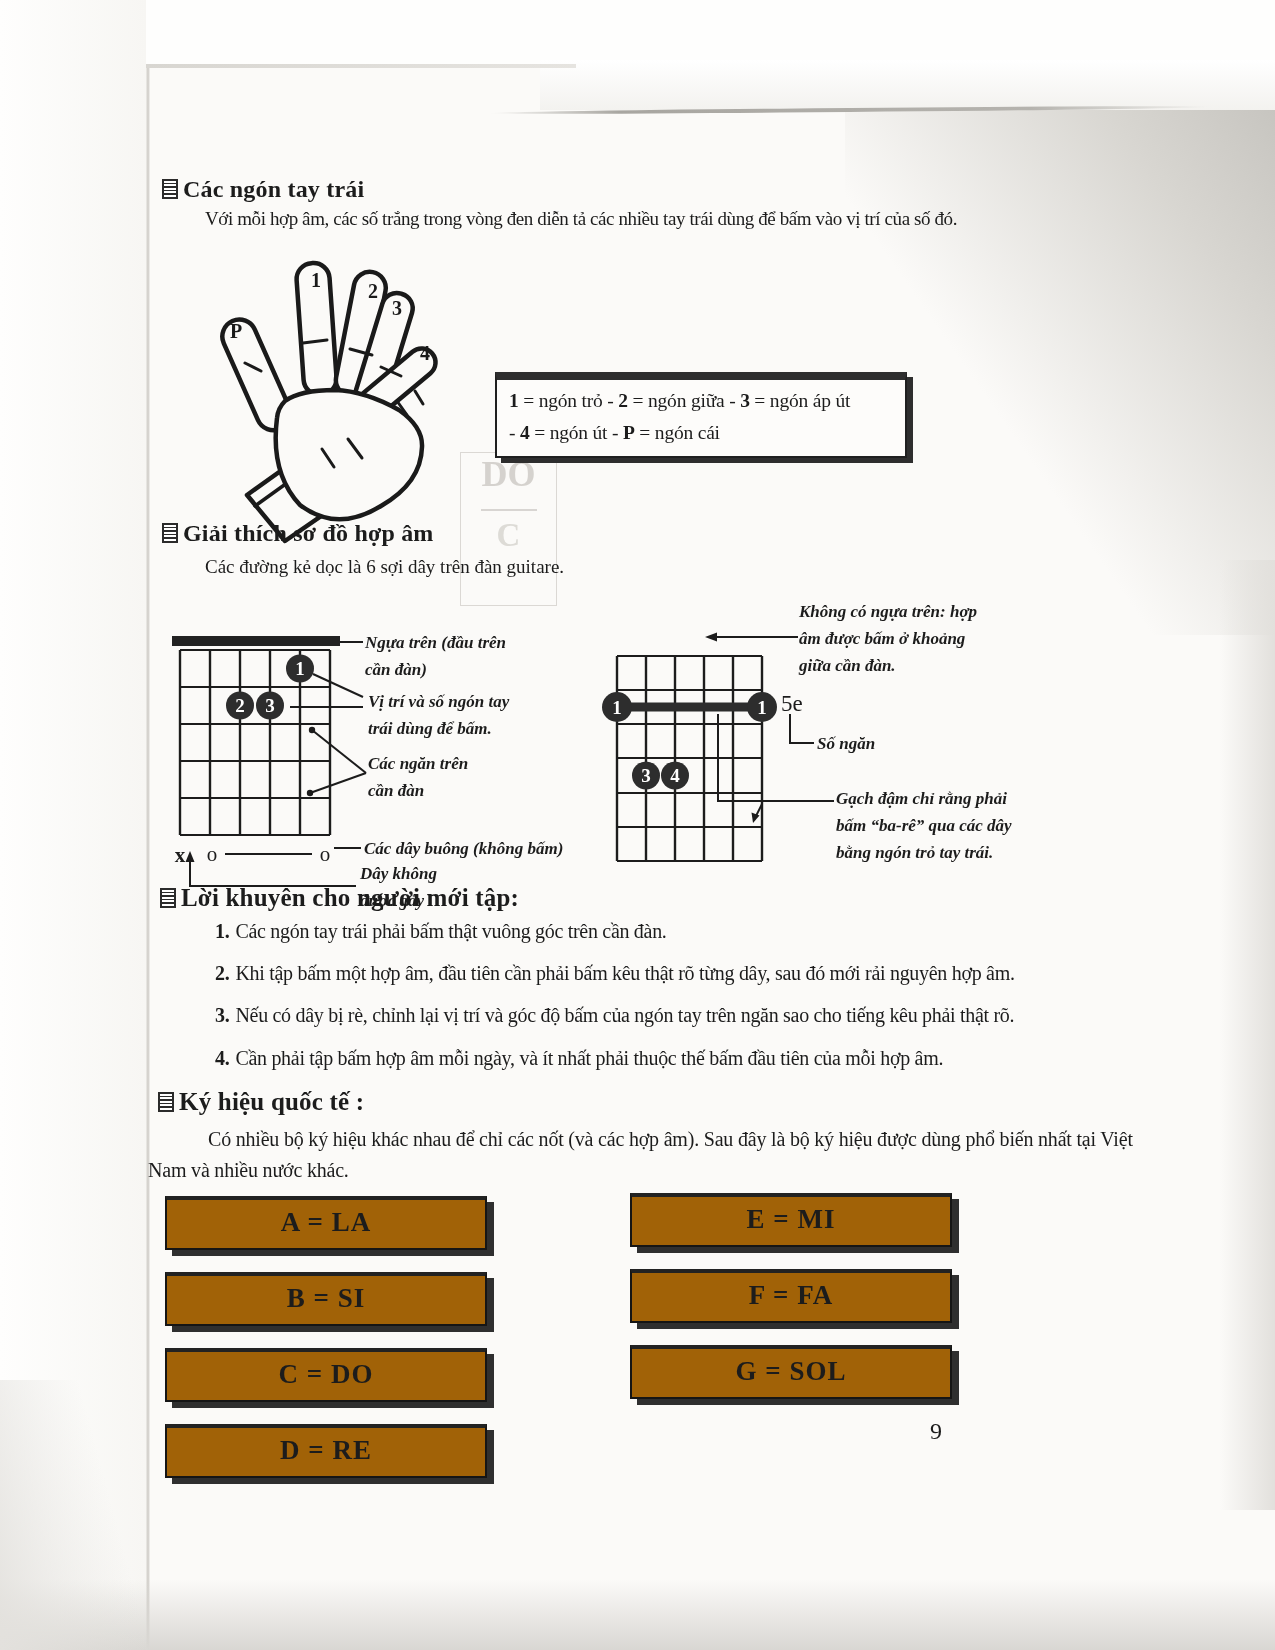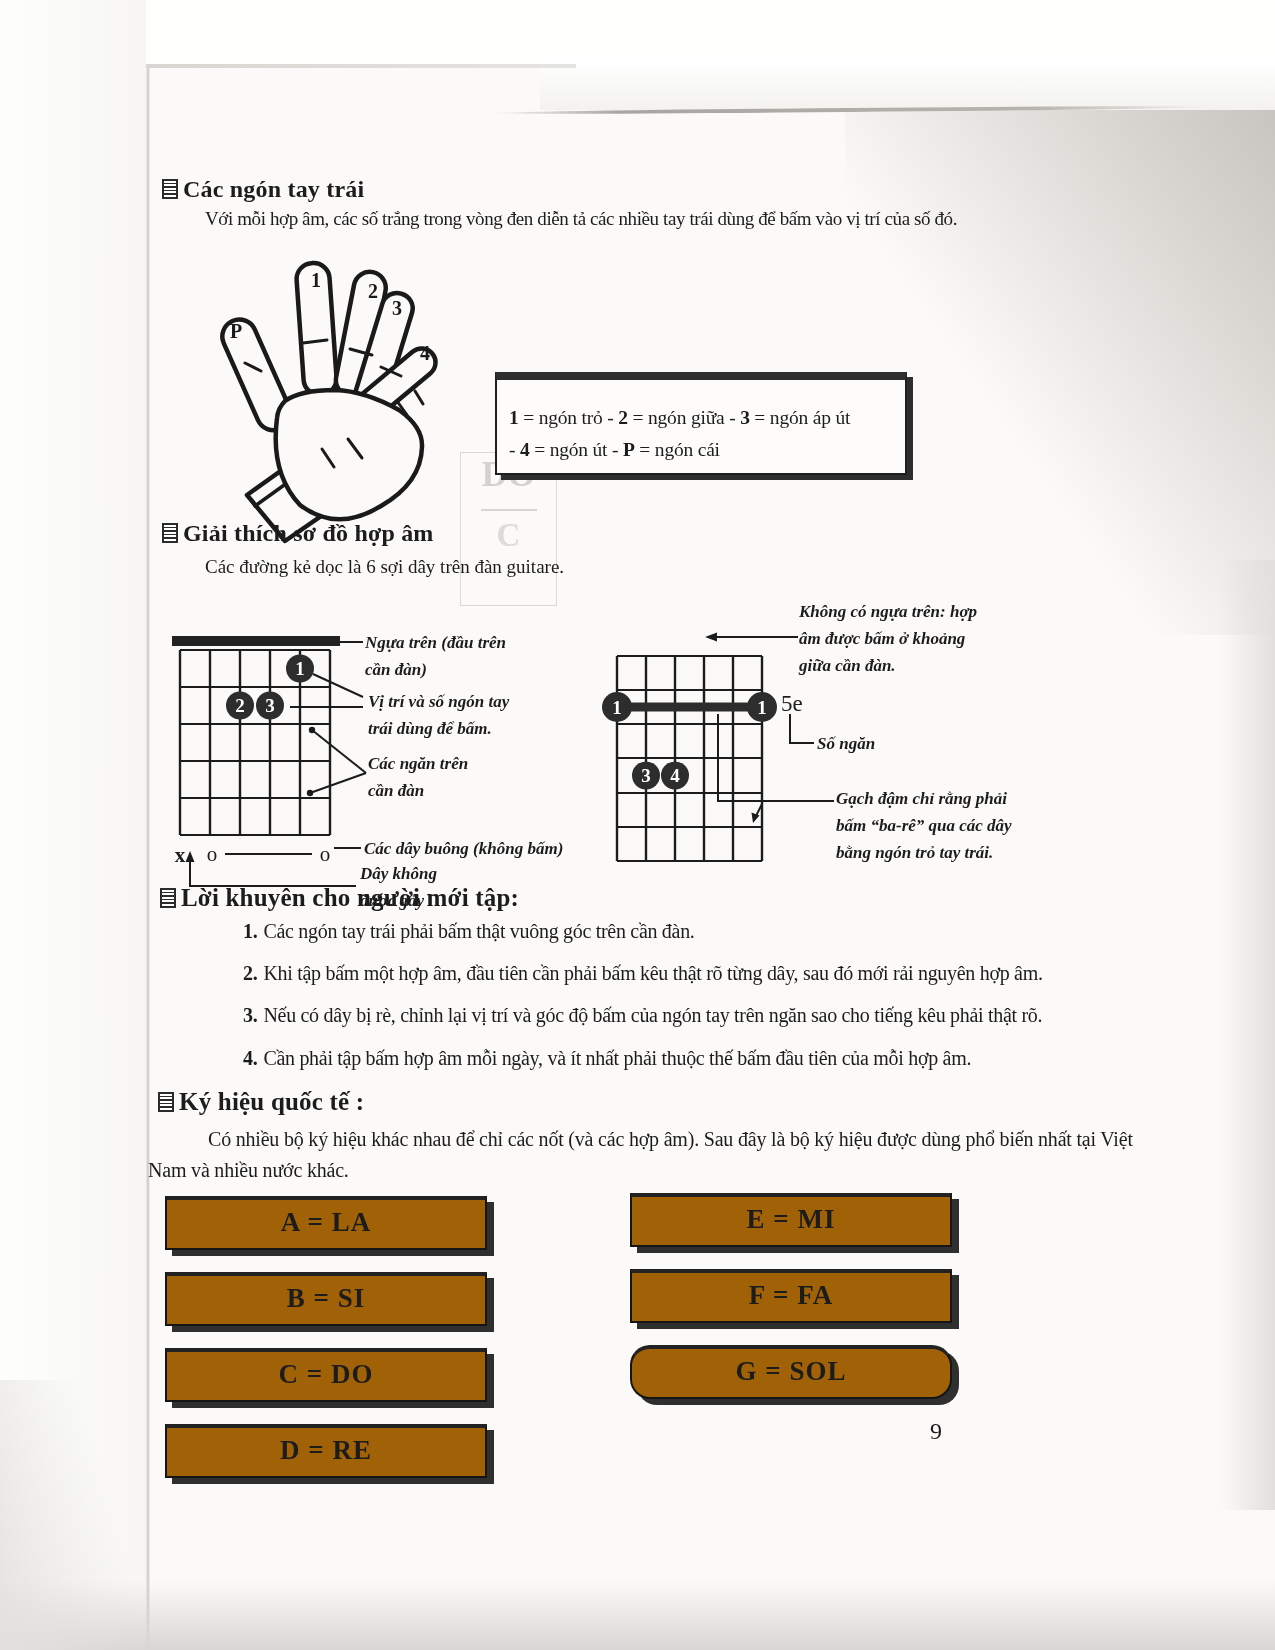--- a/index.html
+++ b/index.html
@@ -22,30 +22,30 @@
   .shade-topright{right:0;top:95px;width:430px;height:540px;
     background:linear-gradient(235deg,#c6c4bf 0%,#d8d6d1 22%,rgba(250,249,247,0) 62%);}
   .shade-right{right:0;top:560px;width:55px;height:950px;background:linear-gradient(90deg,rgba(250,249,247,0),#e2e0dc);}
   .shade-bottom{left:0;top:1580px;width:1275px;height:70px;background:linear-gradient(rgba(250,249,247,0),#d9d7d3);}
   .corner-bl{left:0;top:1380px;width:160px;height:270px;background:linear-gradient(75deg,#e3e1dd,rgba(250,249,247,0) 65%);}
   
   .heading{font-weight:bold;font-size:24px;letter-spacing:0.2px;white-space:nowrap;z-index:3;}
   .sec-icon{display:inline-block;width:12px;height:16px;border:2px solid #2b2b2b;margin-right:5px;
     vertical-align:-2px;background:repeating-linear-gradient(#ffffff 0 2px,#2b2b2b 2px 3.5px);}
   .para{font-size:19px;letter-spacing:-0.4px;white-space:nowrap;z-index:3;}
-  .tip{font-size:20px;letter-spacing:-0.3px;white-space:nowrap;z-index:3;margin-left:28px;}
+  .tip{font-size:20px;letter-spacing:-0.3px;white-space:nowrap;z-index:3;}
   .tip b{margin-right:6px;}
   .wrap-para{font-size:20px;letter-spacing:-0.2px;line-height:31px;width:1016px;text-indent:60px;z-index:3;}
   .ann{font-style:italic;font-size:17px;line-height:27px;z-index:3;font-weight:bold;}
   .ann .ln{display:block;white-space:nowrap;}
   .fret-label{font-size:23px;z-index:3;}
   
   .legend-box{left:495px;top:372px;width:384px;background:#fdfcfa;
     border:2px solid #1f1f1f;border-top:8px solid #2e2e2e;
-    box-shadow:6px 5px 0 #2e2e2e;padding:22px 12px 7px 12px;z-index:3;}
+    box-shadow:6px 5px 0 #2e2e2e;padding:5px 12px 7px 12px;z-index:3;}
   .legend-line{font-size:19.5px;line-height:32px;white-space:nowrap;letter-spacing:-0.2px;}
   
   .ghost{left:460px;top:452px;width:95px;height:152px;border:1px solid rgba(145,140,130,0.30);
     text-align:center;z-index:1;}
   .ghost .g1{font-size:36px;font-weight:bold;color:rgba(125,120,110,0.30);margin-top:0;}
   .ghost .bar{width:56px;height:2px;background:rgba(125,120,110,0.28);margin:14px auto 6px auto;}
   .ghost .g2{font-size:33px;font-weight:bold;color:rgba(125,120,110,0.24);}
   
   .note-box{width:318px;height:48px;background:#a16207;border:2px solid #151515;border-top:4px solid #222222;
     box-shadow:7px 6px 0 #2f2f2f;text-align:center;z-index:3;}
@@ -284,19 +284,19 @@
     </div>
   <div class="abs note-box" style="left:165px;top:1424px;">
       <div class="lbl">D = RE</div>
     </div>
   <div class="abs note-box" style="left:630px;top:1193px;">
       <div class="lbl">E = MI</div>
     </div>
   <div class="abs note-box" style="left:630px;top:1269px;">
       <div class="lbl">F = FA</div>
     </div>
-  <div class="abs note-box" style="left:630px;top:1345px;border-radius:20px;">
+  <div class="abs note-box" style="left:630px;top:1345px;">
       <div class="lbl">G = SOL</div>
     </div>
 
   <div class="abs page-number">9</div>
 
 </div>
 
 </body></html>

